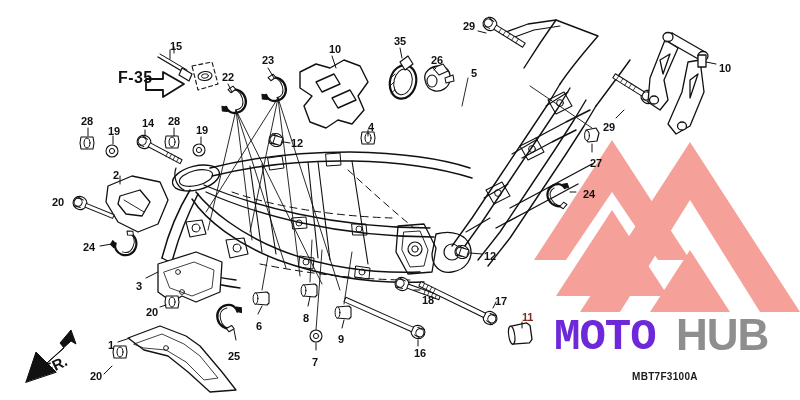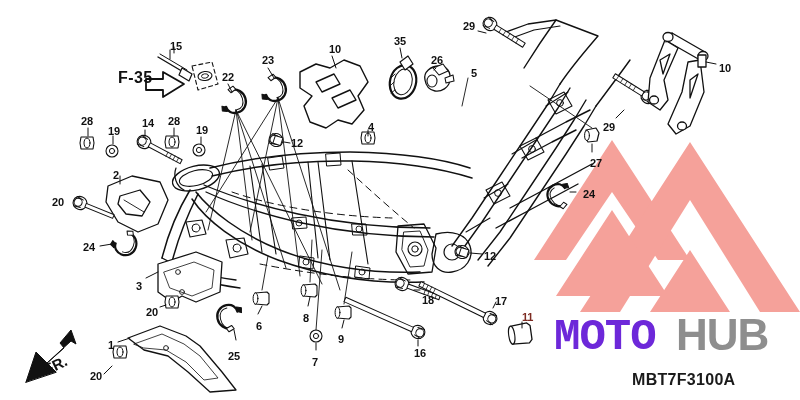--- a/index.html
+++ b/index.html
@@ -13,21 +13,21 @@
     position:absolute;font-family:"Liberation Sans", sans-serif;
     font-size:11px;font-weight:700;color:#111111;
     line-height:1;white-space:nowrap;
     letter-spacing:-0.2px;
   }
   .lbl.dark-red{color:#7d2b22;}
   .lbl.f35{font-size:16px;font-weight:700;letter-spacing:0.4px;}
   .lbl.fr{font-size:15px;font-weight:700;transform:rotate(-26deg);transform-origin:left bottom;}
   .partno{
     position:absolute;font-family:"Liberation Sans", sans-serif;
-    font-size:16px;font-weight:600;color:#1a1a1a;letter-spacing:0.3px;
+    font-size:10px;font-weight:600;color:#1a1a1a;letter-spacing:0.3px;
     white-space:nowrap;
     padding-left:12px;
   }
   #watermark{position:absolute;left:0;top:0;width:800px;height:400px;pointer-events:none;}
   .wmtext{
     position:absolute;font-family:"Liberation Sans", sans-serif;
     font-weight:700;font-size:44px;letter-spacing:-1px;white-space:nowrap;
   }
 </style>
 </head>

